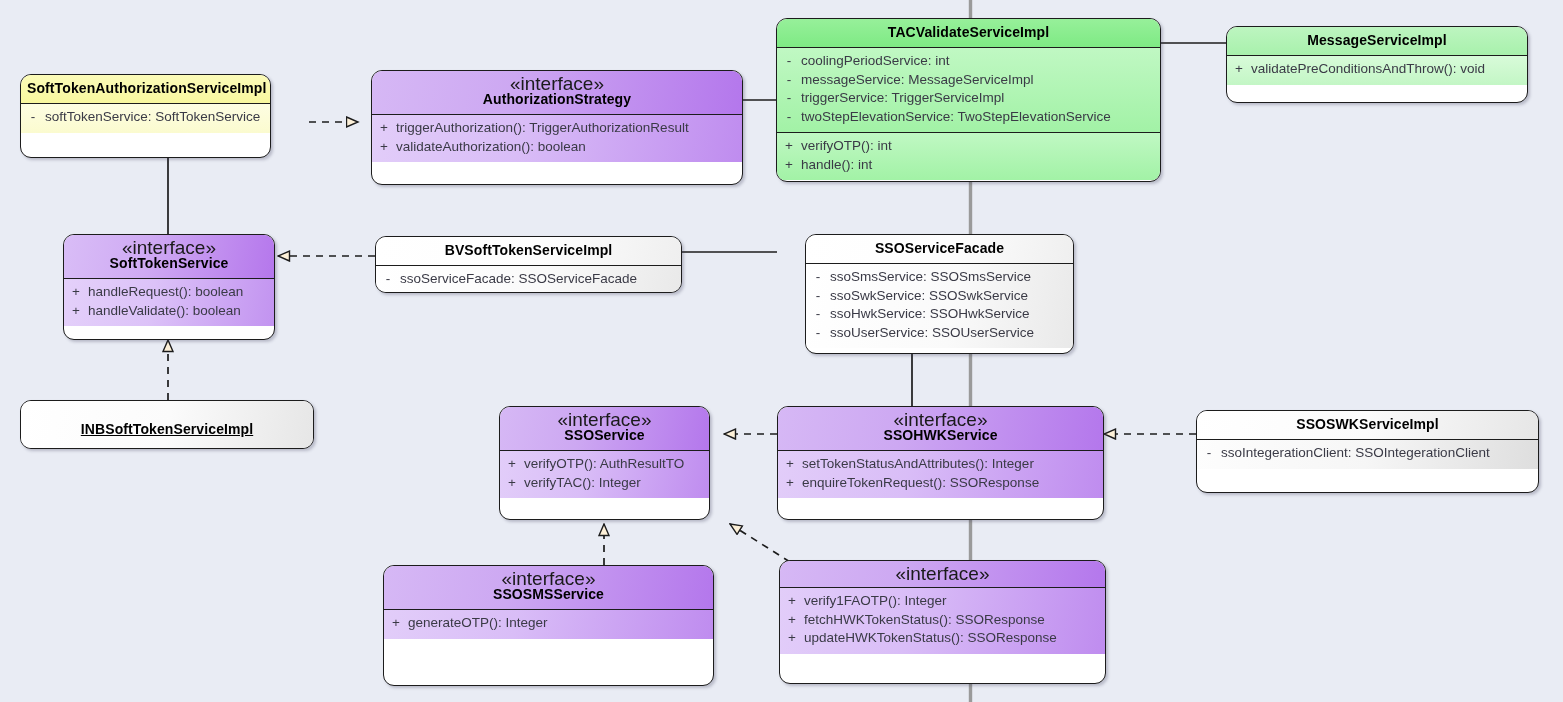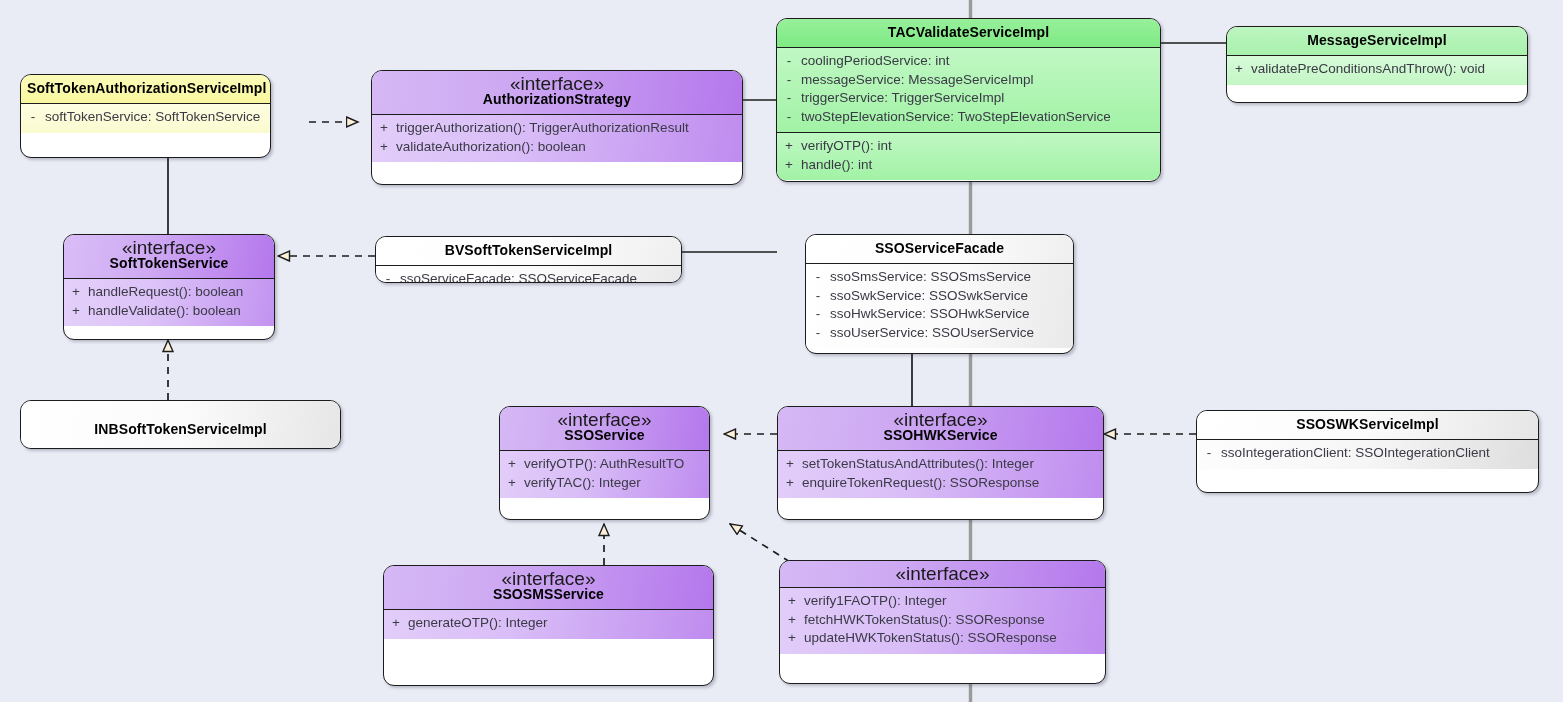--- a/index.html
+++ b/index.html
@@ -195,21 +195,21 @@
         <span class="vis">+</span>
         <span class="sig">handleRequest(): boolean</span>
       </div>
       <div class="row">
         <span class="vis">+</span>
         <span class="sig">handleValidate(): boolean</span>
       </div>
     </div>
   </div>
 
-  <div class="cls f-white" style="left:375px;top:236px;width:307px;height:47px;">
+  <div class="cls f-white" style="left:375px;top:236px;width:307px;height:57px;">
     <div class="hdr">
       <span class="cname">BVSoftTokenServiceImpl</span>
     </div>
     <div class="cmp">
       <div class="row">
         <span class="vis">-</span>
         <span class="sig">ssoServiceFacade: SSOServiceFacade</span>
       </div>
     </div>
   </div>
@@ -231,21 +231,21 @@
         <span class="vis">-</span>
         <span class="sig">ssoHwkService: SSOHwkService</span>
       </div>
       <div class="row">
         <span class="vis">-</span>
         <span class="sig">ssoUserService: SSOUserService</span>
       </div>
     </div>
   </div>
 
-  <div class="cls f-white2" style="left:20px;top:400px;width:321px;height:49px;">
+  <div class="cls f-white2" style="left:20px;top:400px;width:294px;height:49px;text-decoration:underline;">
     <div class="hdr" style="border-bottom:none;height:100%;display:flex;align-items:center;justify-content:center;">
       <span class="cname">INBSoftTokenServiceImpl</span>
     </div>
   </div>
 
   <div class="cls f-purple" style="left:499px;top:406px;width:211px;height:114px;">
     <div class="hdr">
       <span class="stereo">«interface»</span>
       <span class="cname">SSOService</span>
     </div>

